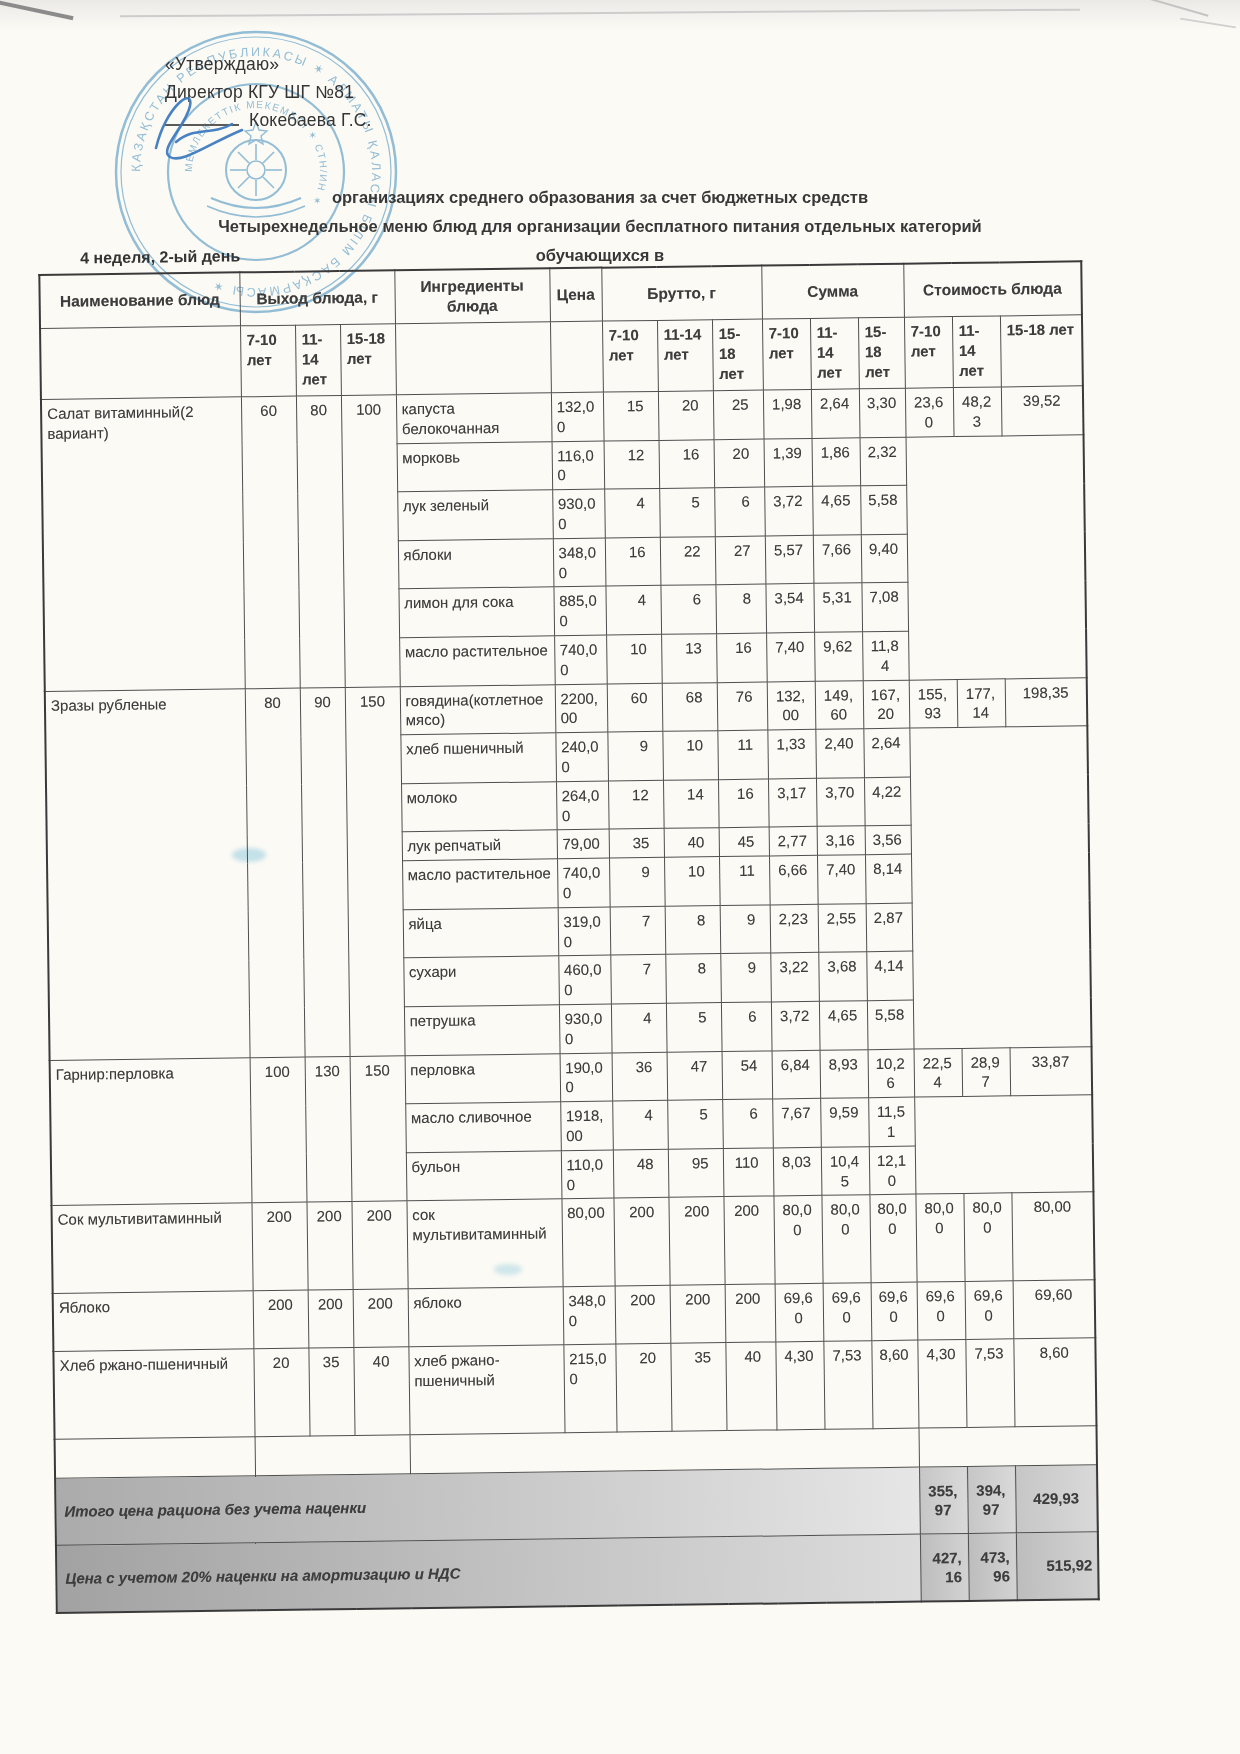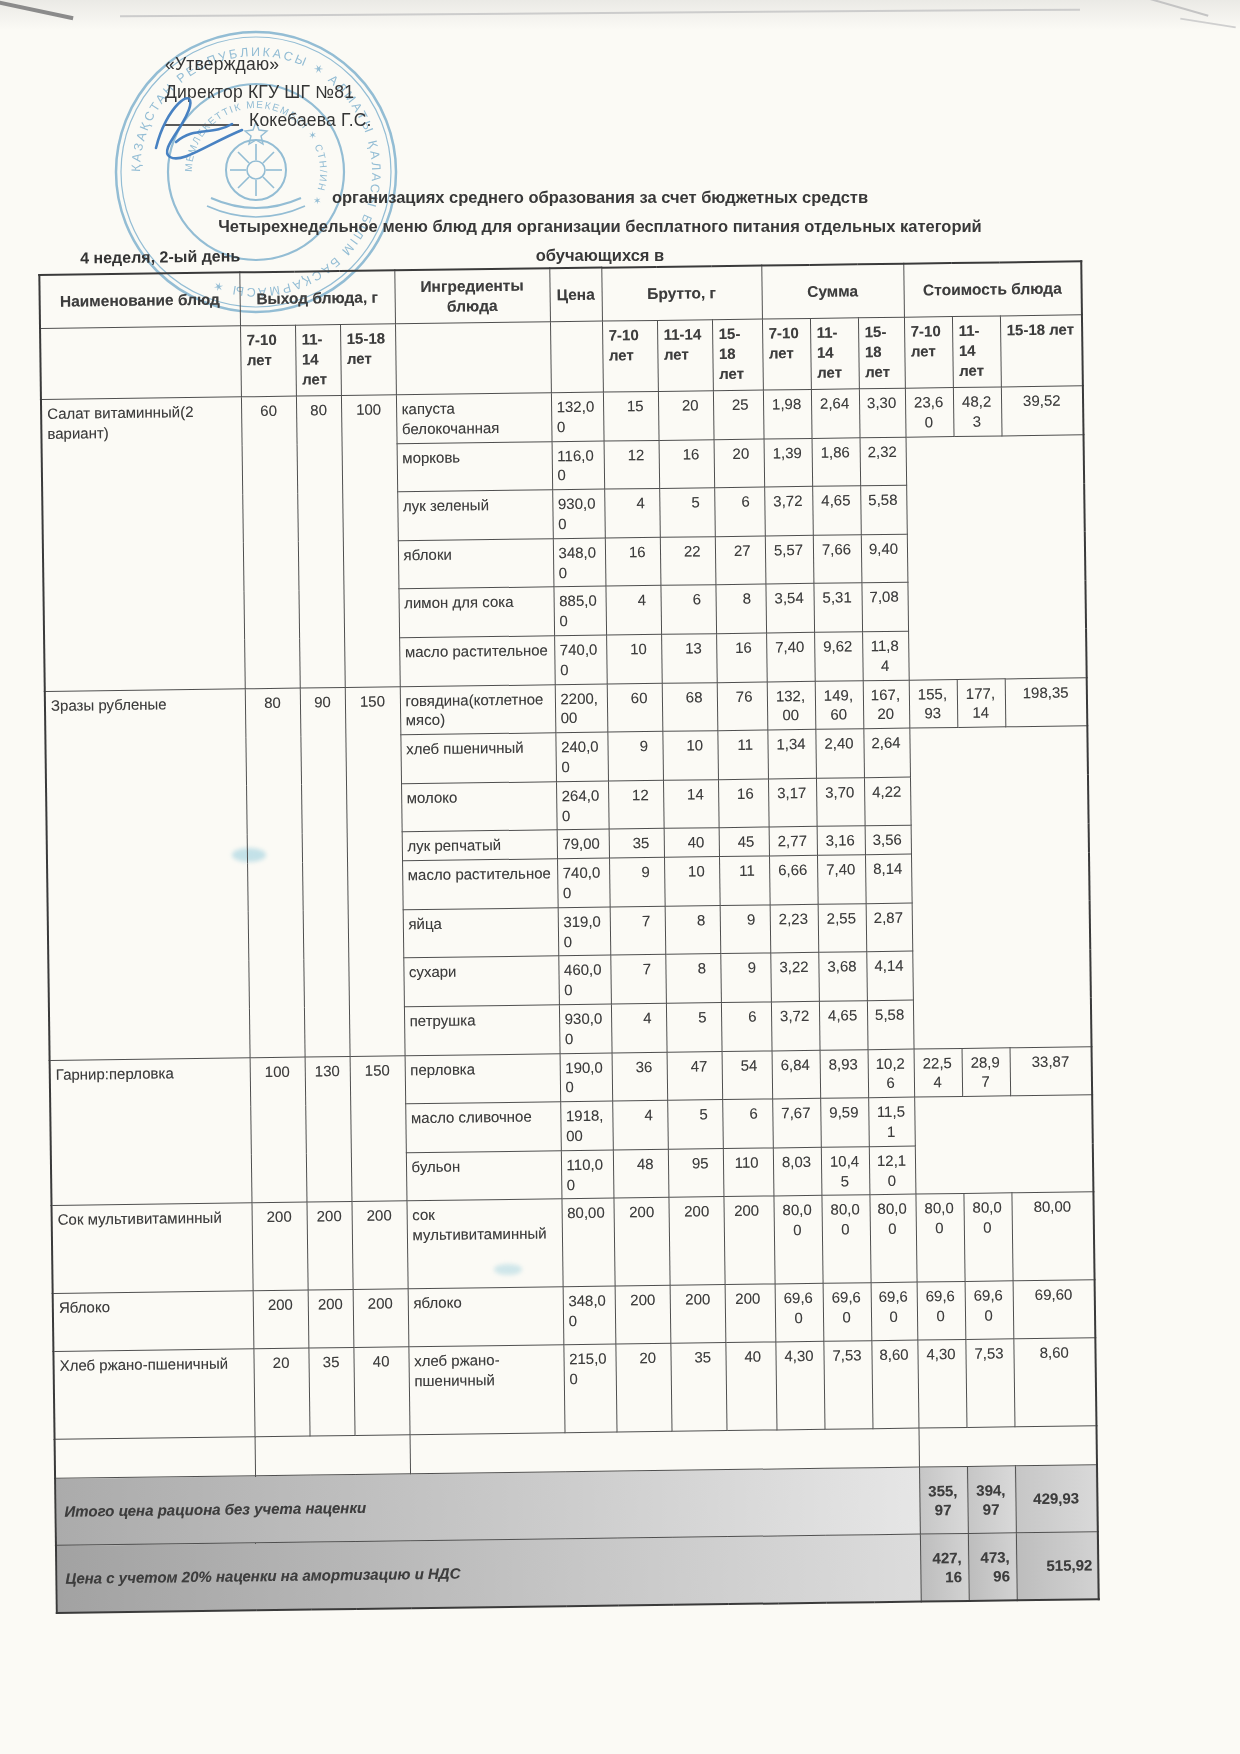--- a/index.html
+++ b/index.html
@@ -262,21 +262,21 @@
             <td class="c-cost num">155,93</td>
             <td class="c-cost num">177,14</td>
             <td class="c-cost-wide">198,35</td>
           </tr>
           <tr>
             <td class="c-ing">хлеб пшеничный</td>
             <td class="c-price num">240,00</td>
             <td class="c-brutto">9</td>
             <td class="c-brutto">10</td>
             <td class="c-brutto">11</td>
-            <td class="c-sum num">1,34</td>
+            <td class="c-sum num">1,33</td>
             <td class="c-sum num">2,40</td>
             <td class="c-sum num">2,64</td>
             <td class="c-space" rowspan="7" colspan="3"></td>
           </tr>
           <tr>
             <td class="c-ing">молоко</td>
             <td class="c-price num">264,00</td>
             <td class="c-brutto">12</td>
             <td class="c-brutto">14</td>
             <td class="c-brutto">16</td>

